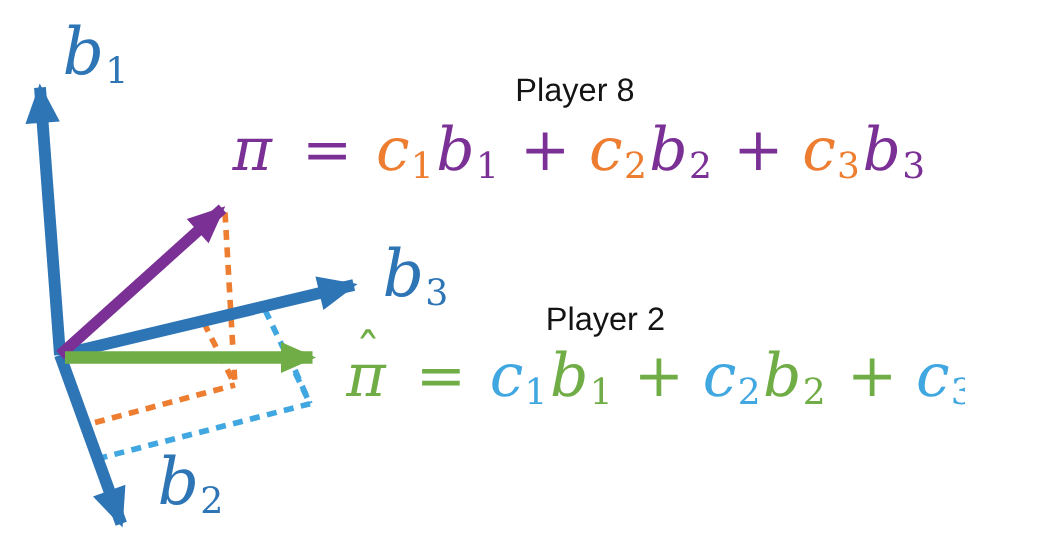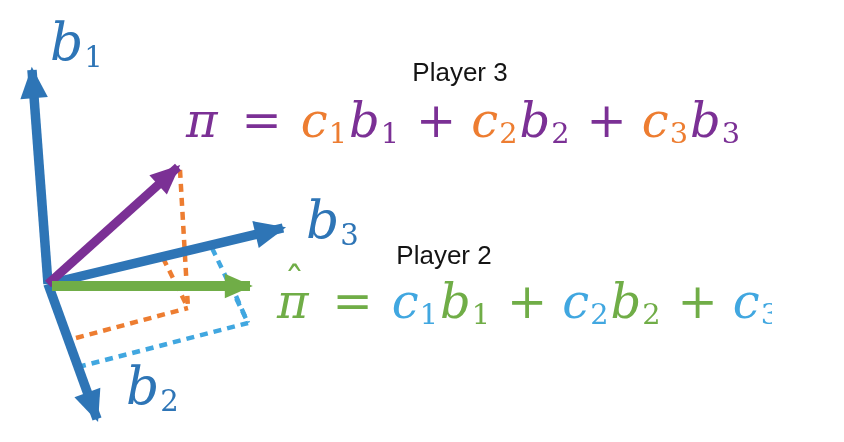--- a/index.html
+++ b/index.html
@@ -19,21 +19,21 @@
   .lbl-b2{left:126px;top:360px;}
   .lbl-b3{left:306px;top:194px;}
 
   
   .player-title{
     position:absolute;width:176px;text-align:center;
     font-family:"Liberation Sans",sans-serif;font-size:26px;line-height:1.2;
     color:var(--ink);
   }
   .p1{left:372px;top:57px;}
-  .p2{left:356px;top:240px;}
+  .p2{left:356px;top:240px;text-align:right;}
 
   
   .equation{
     position:absolute;display:flex;align-items:baseline;
     font-size:48px;line-height:1;white-space:nowrap;
   }
   .eq1{left:186px;top:96px;}
   .eq2{left:277px;top:277px;}
   .tok{font-style:italic;display:inline-block;margin-right:2px;}
   .tok .sub{font-size:.6em;font-style:normal;vertical-align:-0.22em;margin-left:1px;}
@@ -74,21 +74,21 @@
       <line x1="48" y1="284" x2="178" y2="167" stroke="#7B3095" stroke-width="9" marker-end="url(#arr-purple)"></line>
       <line x1="52" y1="286" x2="250" y2="286" stroke="#70AD47" stroke-width="10" marker-end="url(#arr-green)"></line>
     </svg>
 
   <div class="axis-label lbl-b1"><span>b</span><span class="sub">1</span></div>
 
   <div class="axis-label lbl-b2"><span>b</span><span class="sub">2</span></div>
 
   <div class="axis-label lbl-b3"><span>b</span><span class="sub">3</span></div>
 
-  <div class="player-title p1">Player 3</div>
+  <div class="player-title p1">Player 8</div>
   <div class="equation eq1">
       <span class="tok" style="color: rgb(123, 48, 149);">π</span>
       <span class="tok op-eq" style="color: rgb(123, 48, 149);">=</span>
       <span class="tok" style="color: rgb(237, 125, 49);">c<span class="sub">1</span></span>
       <span class="tok" style="color: rgb(123, 48, 149);">b<span class="sub">1</span></span>
       <span class="tok op-plus" style="color: rgb(123, 48, 149);">+</span>
       <span class="tok" style="color: rgb(237, 125, 49);">c<span class="sub">2</span></span>
       <span class="tok" style="color: rgb(123, 48, 149);">b<span class="sub">2</span></span>
       <span class="tok op-plus" style="color: rgb(123, 48, 149);">+</span>
       <span class="tok" style="color: rgb(237, 125, 49);">c<span class="sub">3</span></span>

